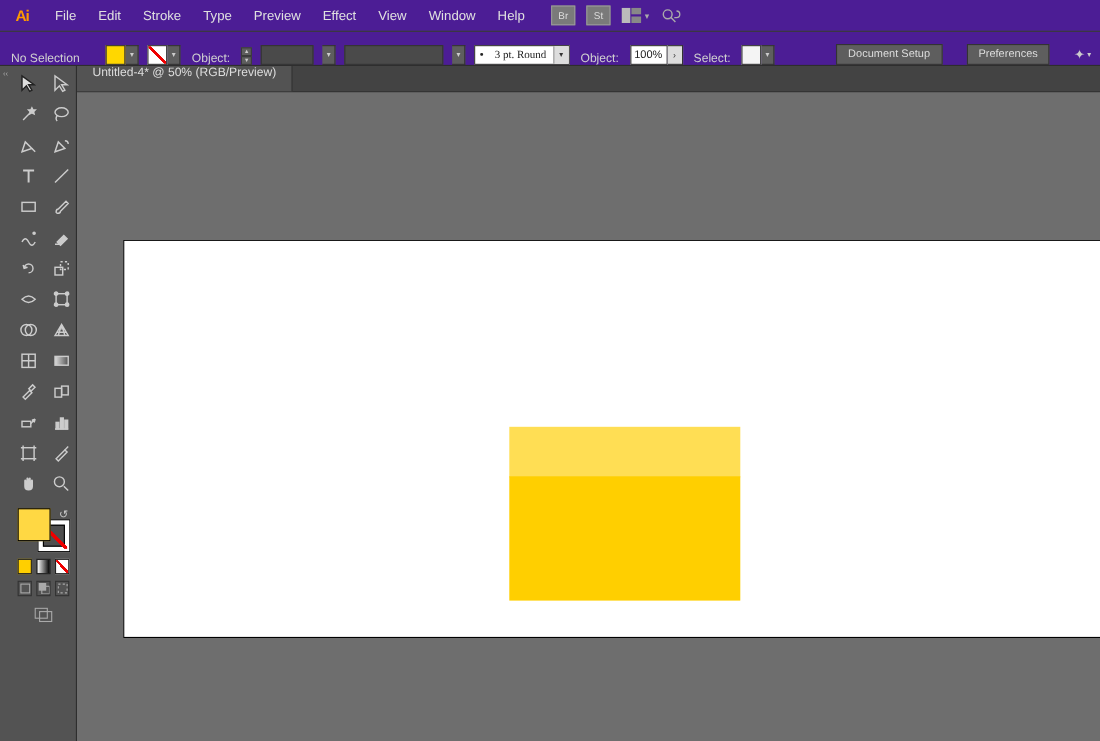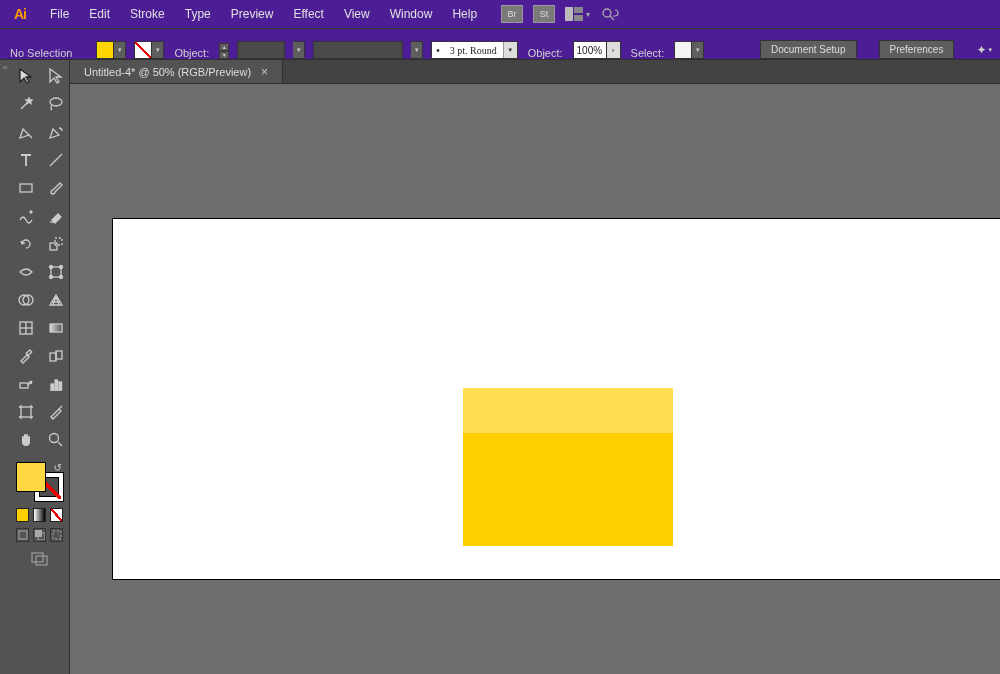--- a/index.html
+++ b/index.html
@@ -62,21 +62,21 @@
   .mini-sw.yellow{ background:#ffcf00; }
   .mini-sw.grad { background:linear-gradient(to right,#fff,#000); }
   .mini-sw.none { background:#fff; position:relative; }
   .mini-sw.none::after{ content:""; position:absolute; inset:0; background: linear-gradient(to top right, transparent 43%, #e00 43%, #e00 57%, transparent 57%);}
   .screen-row { display:flex; gap:4px; margin-top:6px; }
   .screen-sw { width:14px; height:14px; background:#535353; border:1px solid #333; display:flex; align-items:center; justify-content:center; }
   .artboard-icon { margin-top:10px; display:flex; justify-content:center; }
   
   .doc-region { flex:1; background:#6e6e6e; position:relative; }
   .tabbar { height:24px; background:#434343; display:flex; align-items:stretch; border-bottom:1px solid #2e2e2e;}
-  .tab { display:flex; align-items:center; gap:10px; padding: 0 14px; background:#535353; border-right:1px solid #2e2e2e; font-size:11px; color:#ddd; cursor:pointer;}
+  .tab { display:flex; align-items:center; gap:10px; padding: 0 14px; background:#535353; border-right:1px solid #2e2e2e; font-size:11px; color:#ddd; cursor:pointer;flex-direction:column;}
   .tab-close { font-size:12px; color:#ccc; cursor:pointer; }
   
   .canvas-wrap { position:absolute; top:24px; left:0; right:0; bottom:0; background:#6e6e6e; overflow:hidden;}
   .artboard { position:absolute; top:134px; left:42px; width:1200px; height:362px; background:#fff; border:1px solid #000; }
   .shape1 { position:absolute; background:#ffde54; }
   .shape2 { position:absolute; background:#ffcf00; }
 </style>
 </head>
 <body>
 

